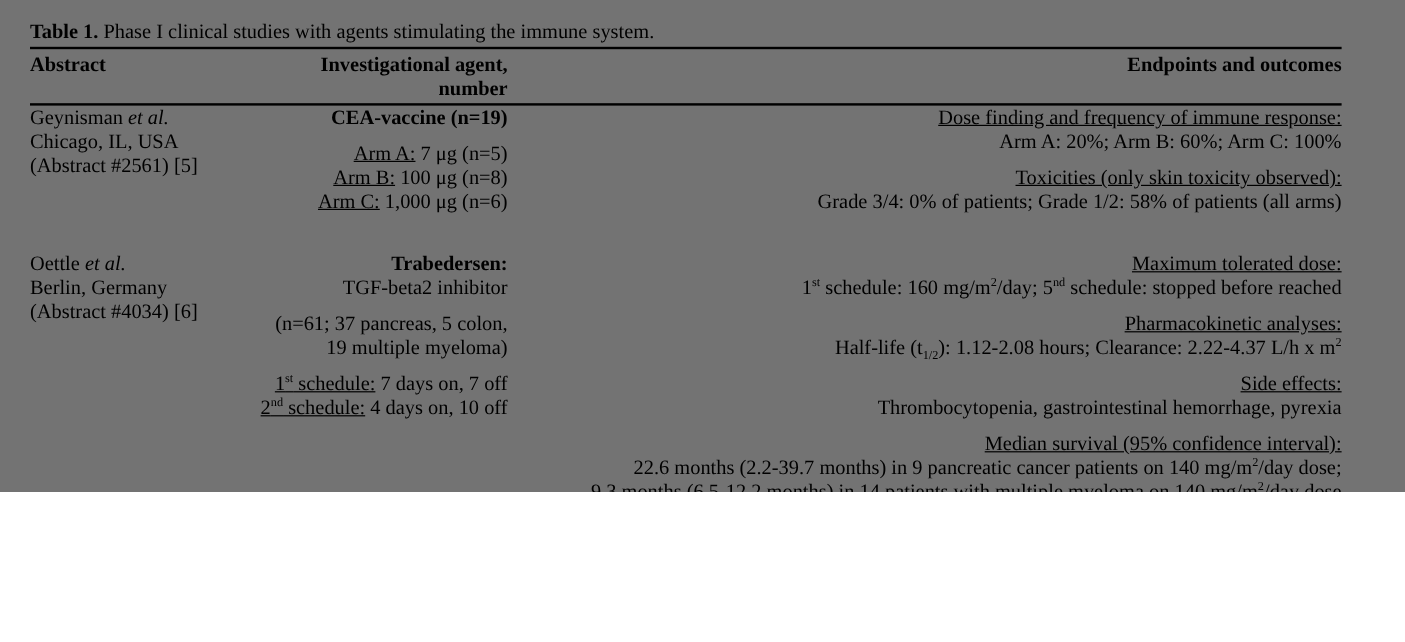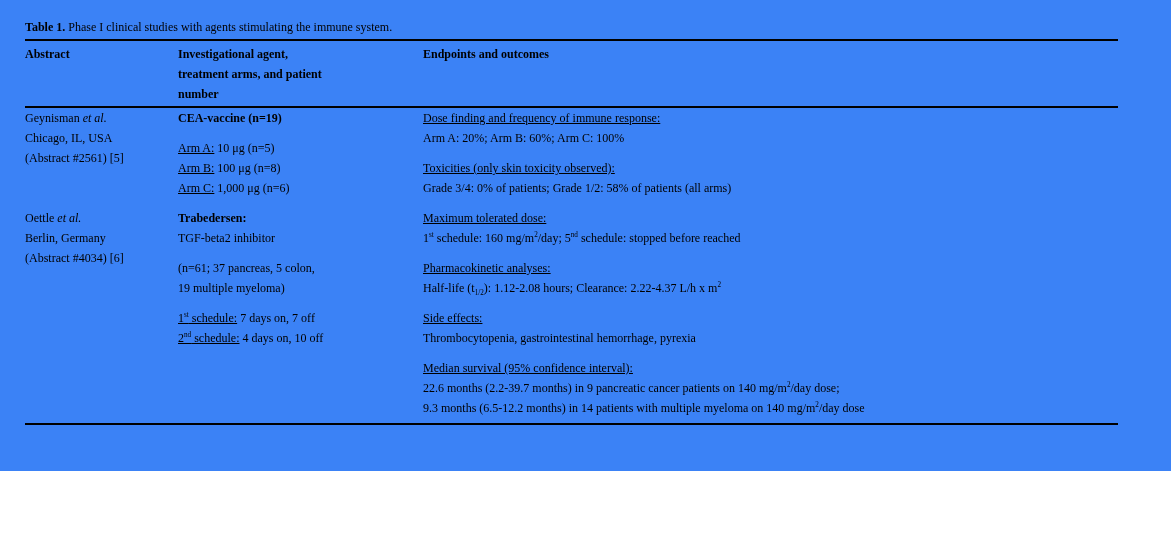--- a/index.html
+++ b/index.html
@@ -1,74 +1,73 @@
 <!DOCTYPE html>
 <html><head>
 <meta charset="utf-8">
 <style>
   * { box-sizing: border-box; }
   html, body { margin: 0; padding: 0; background: #ffffff; }
   .page {
     position: relative;
     width: 1171px;
-    height: 471px;
-    background: #3b82f6;
+    height: 410px;
+    background: #737373;
     color: #000000;
     font-family: "Liberation Serif", "DejaVu Serif", serif;
-    font-size: 12px;
+    font-size: 17px;
     line-height: 20px;
     overflow: hidden;
   }
   .tbl { position: absolute; left: 25px; top: 17px; width: 1093px; }
   .caption { padding-bottom: 2px; border-bottom: 2px solid #000; white-space: nowrap; }
   .b { font-weight: bold; }
   .i { font-style: italic; }
   .u { text-decoration: underline; }
-  .center { text-align: left; }
+  .center { text-align: right; }
   .nw { white-space: nowrap; }
   .grid { display: grid; grid-template-columns: 153px 245px 695px; }
   .thead { padding-top: 3px; padding-bottom: 2px; border-bottom: 2px solid #000; }
   .tbody-wrap { padding-bottom: 5px; border-bottom: 2px solid #000; }
-  .row2 { margin-top: 0; }
+  .row2 { margin-top: 22px; }
   .group { margin-top: 10px; }
   sup { font-size: 0.6em; line-height: 0; vertical-align: super; }
   sub { font-size: 0.6em; line-height: 0; vertical-align: sub; }
 </style>
 </head>
 <body>
 
 <div class="page">
   <div class="tbl">
 
     <div class="caption"><span class="b">Table 1.</span><span> Phase I clinical studies with agents stimulating the immune system.</span></div>
 
     <div class="grid thead">
       <div class="b">Abstract</div>
       <div class="b center">
         <div class="nw">Investigational agent,</div>
-        <div class="nw">treatment arms, and patient</div>
         <div class="nw">number</div>
       </div>
       <div class="center">
         <span class="b">Endpoints and outcomes</span>
       </div>
     </div>
 
     <div class="tbody-wrap">
 
       <div class="grid">
         <div>
           <div class="nw"><span>Geynisman </span><span class="i">et al.</span></div>
           <div class="nw">Chicago, IL, USA</div>
           <div class="nw">(Abstract #2561) [5]</div>
         </div>
         <div class="center">
           <div class="b nw">CEA-vaccine (n=19)</div>
           <div class="group">
-            <div class="nw"><span class="u">Arm A:</span><span> 10 μg (n=5)</span></div>
+            <div class="nw"><span class="u">Arm A:</span><span> 7 μg (n=5)</span></div>
             <div class="nw"><span class="u">Arm B:</span><span> 100 μg (n=8)</span></div>
             <div class="nw"><span class="u">Arm C:</span><span> 1,000 μg (n=6)</span></div>
           </div>
         </div>
         <div class="center">
           <div>
             <div class="u nw">Dose finding and frequency of immune response:</div>
             <div class="nw">Arm A: 20%; Arm B: 60%; Arm C: 100%</div>
           </div>
           <div class="group">

